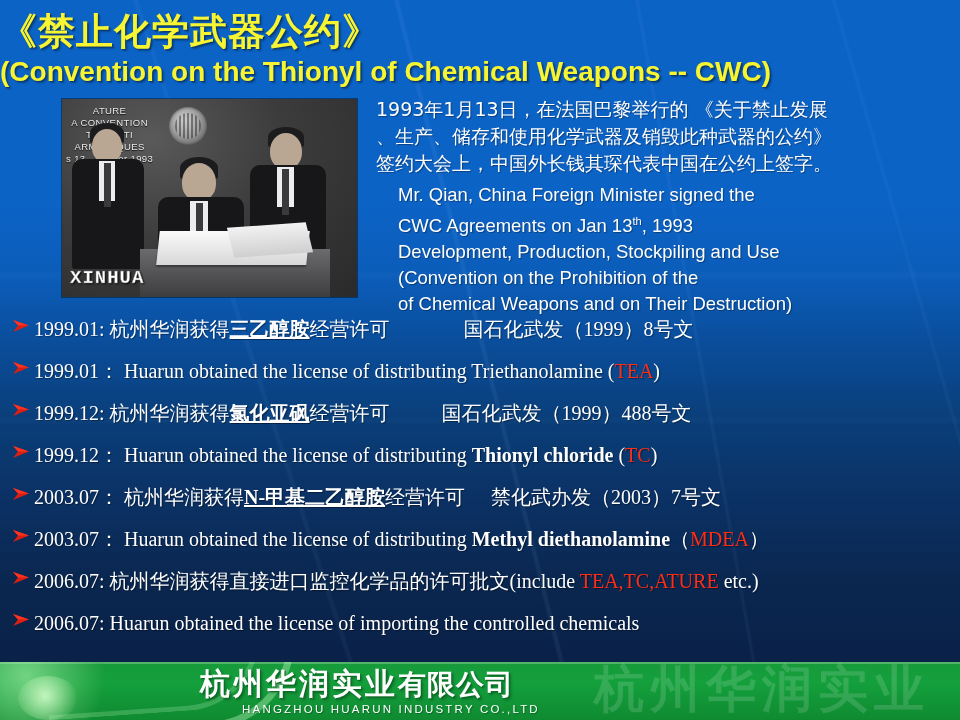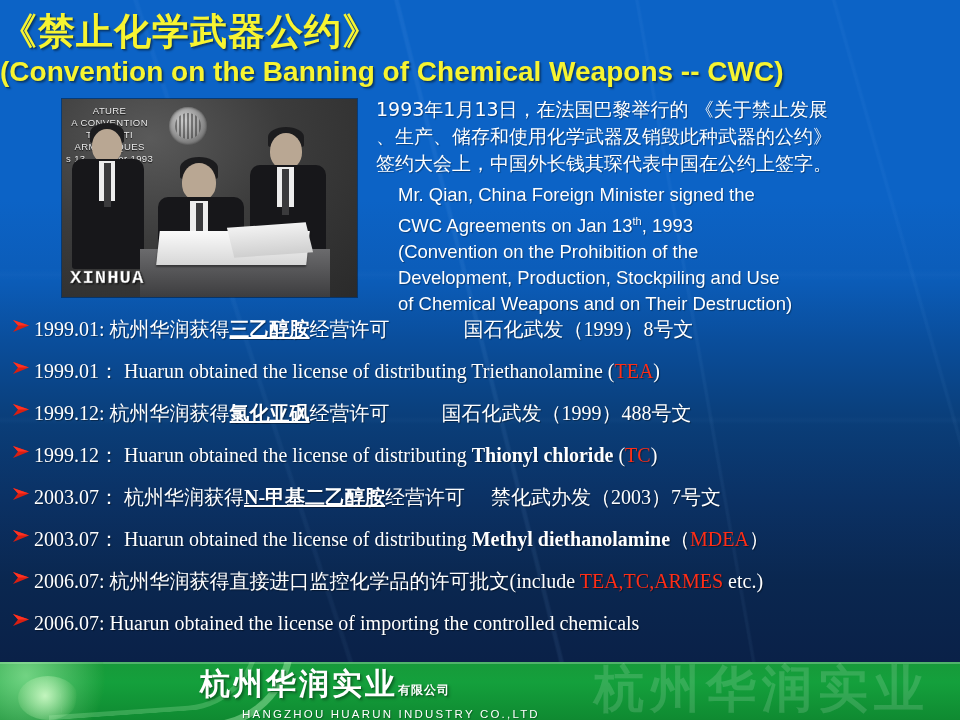--- a/index.html
+++ b/index.html
@@ -213,42 +213,42 @@
   }
   #footer .brandwrap {
     position: absolute; left: 200px; top: 5px; text-align: left;
   }
   #footer .brand-cn {
     font-family: "DejaVu Sans", "Liberation Sans", sans-serif;
     font-size: 30px; font-weight: bold; color: #ffffff;
     letter-spacing: 3px; line-height: 34px;
     text-shadow: 1px 1px 0 #0a6a24, 2px 2px 3px rgba(0,0,0,.35);
   }
-  #footer .brand-cn .small { font-size: 12px; letter-spacing: 1px; margin-top: 24px; }
+  #footer .brand-cn .small { font-size: 28px; letter-spacing: 1px; margin-top: 24px; }
   #footer .brand-en {
     font-family: "Liberation Sans", sans-serif;
     font-size: 11.5px; font-weight: normal; color: #ffffff;
     letter-spacing: 2.2px; line-height: 14px;
     margin-left: 42px;
     text-shadow: 1px 1px 1px rgba(0,0,0,.3);
   }
   #footer .topline {
     position: absolute; left: 0; top: 0; width: 960px; height: 2px;
     background: rgba(255,255,255,.25);
   }
 </style>
 </head>
 <body>
 
 <div id="slide">
   <div id="streaks"></div>
 
   <div id="title-block">
     <div class="title-cn">《禁止化学武器公约》</div>
-    <div class="title-en">(Convention on the Banning of Chemical Weapons -- CWC)</div>
+    <div class="title-en">(Convention on the Thionyl of Chemical Weapons -- CWC)</div>
   </div>
 
   <div id="photo">
     <div class="bg"></div>
     <div class="wallText">ATURE
 A CONVENTION
 TERDICTI
 ARMES  QUES
 s 13 . 15    er 1993</div>
     <div class="emblem"></div>
@@ -285,22 +285,22 @@
 
   <div id="cn-para">
     <div>1993年1月13日，在法国巴黎举行的 《关于禁止发展</div>
     <div>、生产、储存和使用化学武器及销毁此种武器的公约》</div>
     <div>签约大会上，中国外长钱其琛代表中国在公约上签字。</div>
   </div>
 
   <div id="en-para">
     <div>Mr. Qian, China Foreign Minister signed the</div>
     <div><span>CWC Agreements on Jan 13</span><sup>th</sup><span>, 1993</span></div>
+    <div>Development, Production, Stockpiling and Use</div>
     <div>(Convention on the Prohibition of the</div>
-    <div>Development, Production, Stockpiling and Use</div>
     <div>of Chemical Weapons and on Their Destruction)</div>
   </div>
 
   <div id="bullets">
       <div class="brow">
         <span class="arrow">
           <svg width="20" height="16" viewBox="0 0 20 16">
             <path d="M1 2 L17 7.5 L1 14 L6 7.5 Z" fill="#d81f12"></path>
             <path d="M17 7.5 L6 7.5 L1 2 Z" fill="#ff3322"></path>
           </svg>
@@ -352,21 +352,21 @@
         </span>
         <span class="btext"><span>2003.07：</span><span> Huarun obtained the license of distributing </span><span class="b">Methyl diethanolamine</span><span><span>（</span><span class="red">MDEA</span><span>）</span></span></span>
       </div>
       <div class="brow">
         <span class="arrow">
           <svg width="20" height="16" viewBox="0 0 20 16">
             <path d="M1 2 L17 7.5 L1 14 L6 7.5 Z" fill="#d81f12"></path>
             <path d="M17 7.5 L6 7.5 L1 2 Z" fill="#ff3322"></path>
           </svg>
         </span>
-        <span class="btext"><span>2006.07:</span><span>  杭州华润获得直接进口监控化学品的许可批文(include </span><span class="red">TEA,TC,ARMES</span><span> etc.)</span></span>
+        <span class="btext"><span>2006.07:</span><span>  杭州华润获得直接进口监控化学品的许可批文(include </span><span class="red">TEA,TC,ATURE</span><span> etc.)</span></span>
       </div>
       <div class="brow">
         <span class="arrow">
           <svg width="20" height="16" viewBox="0 0 20 16">
             <path d="M1 2 L17 7.5 L1 14 L6 7.5 Z" fill="#d81f12"></path>
             <path d="M17 7.5 L6 7.5 L1 2 Z" fill="#ff3322"></path>
           </svg>
         </span>
         <span class="btext"><span>2006.07:</span><span>  Huarun  obtained the license of importing   the controlled chemicals</span></span>
       </div>

